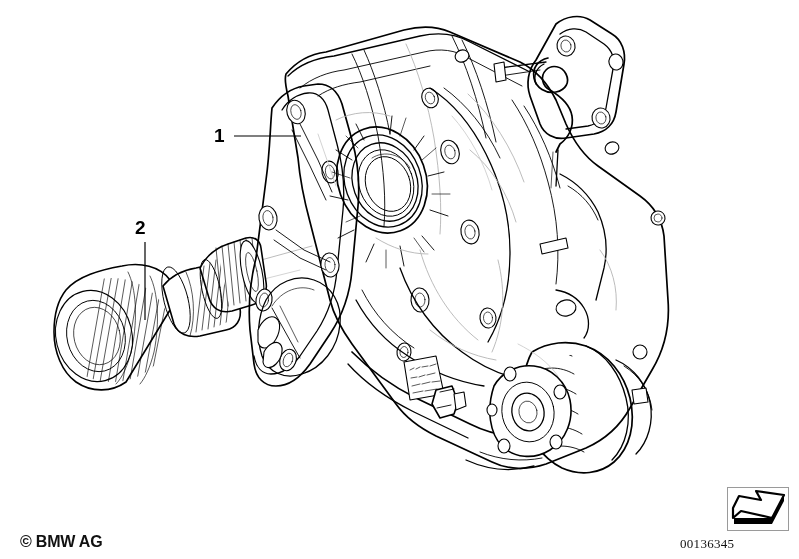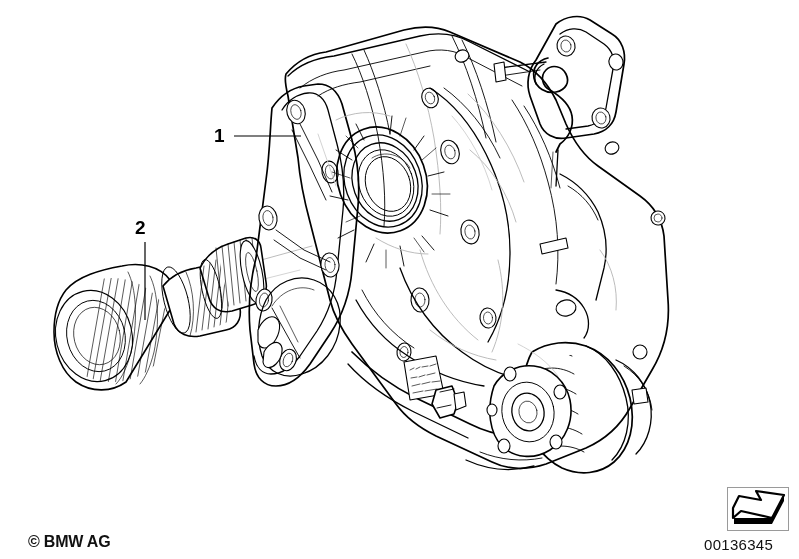--- a/index.html
+++ b/index.html
@@ -31,35 +31,35 @@
     font-size: 19px;
     color: #000000;
     line-height: 1;
     letter-spacing: 0px;
   }
   #callout-1 { left: 214px; top: 126px; }
   #callout-2 { left: 135px; top: 218px; }
 
   #copyright {
     position: absolute;
-    left: 28px;
+    left: 20px;
     top: 533px;
     font-family: "Liberation Sans", sans-serif;
     font-weight: bold;
     font-size: 16px;
     letter-spacing: -0.2px;
     color: #111111;
     white-space: nowrap;
   }
   #diagram-number {
     position: absolute;
-    left: 704px;
+    left: 680px;
     top: 536px;
-    font-family: Liberation Sans, sans-serif;
-    font-size: 15px;
+    font-family: Liberation Serif, serif;
+    font-size: 13px;
     color: #111111;
     letter-spacing: 0.3px;
     white-space: nowrap;
   }
   #view-arrow-box {
     position: absolute;
     left: 727px;
     top: 487px;
     width: 62px;
     height: 44px;

